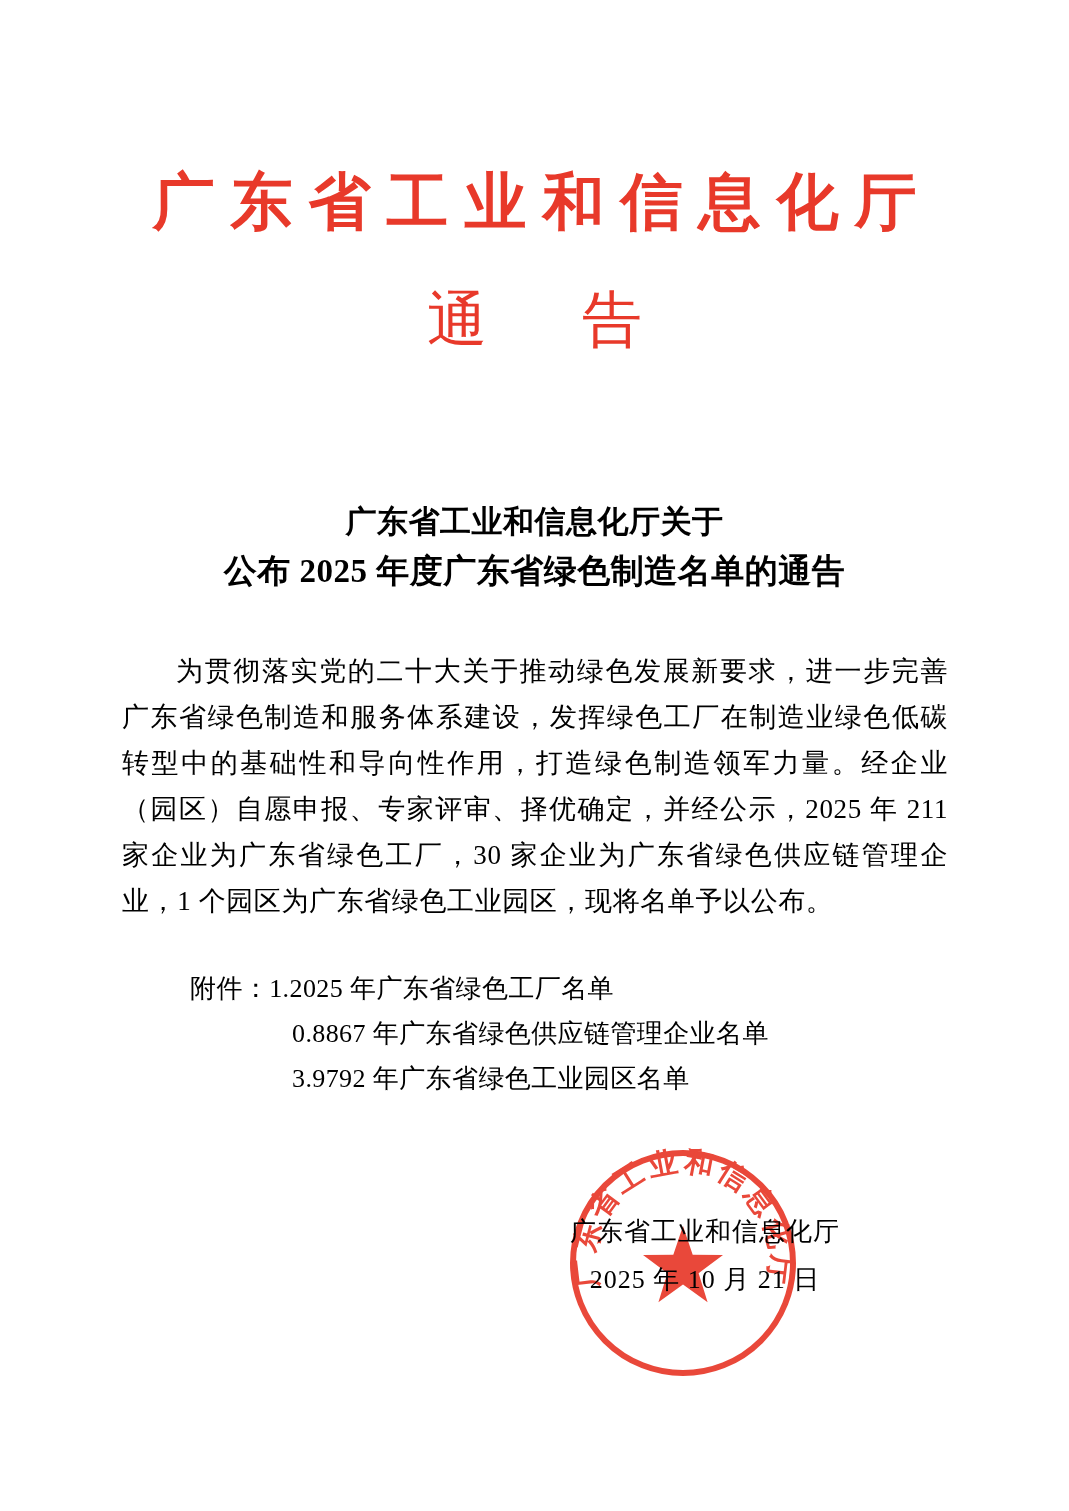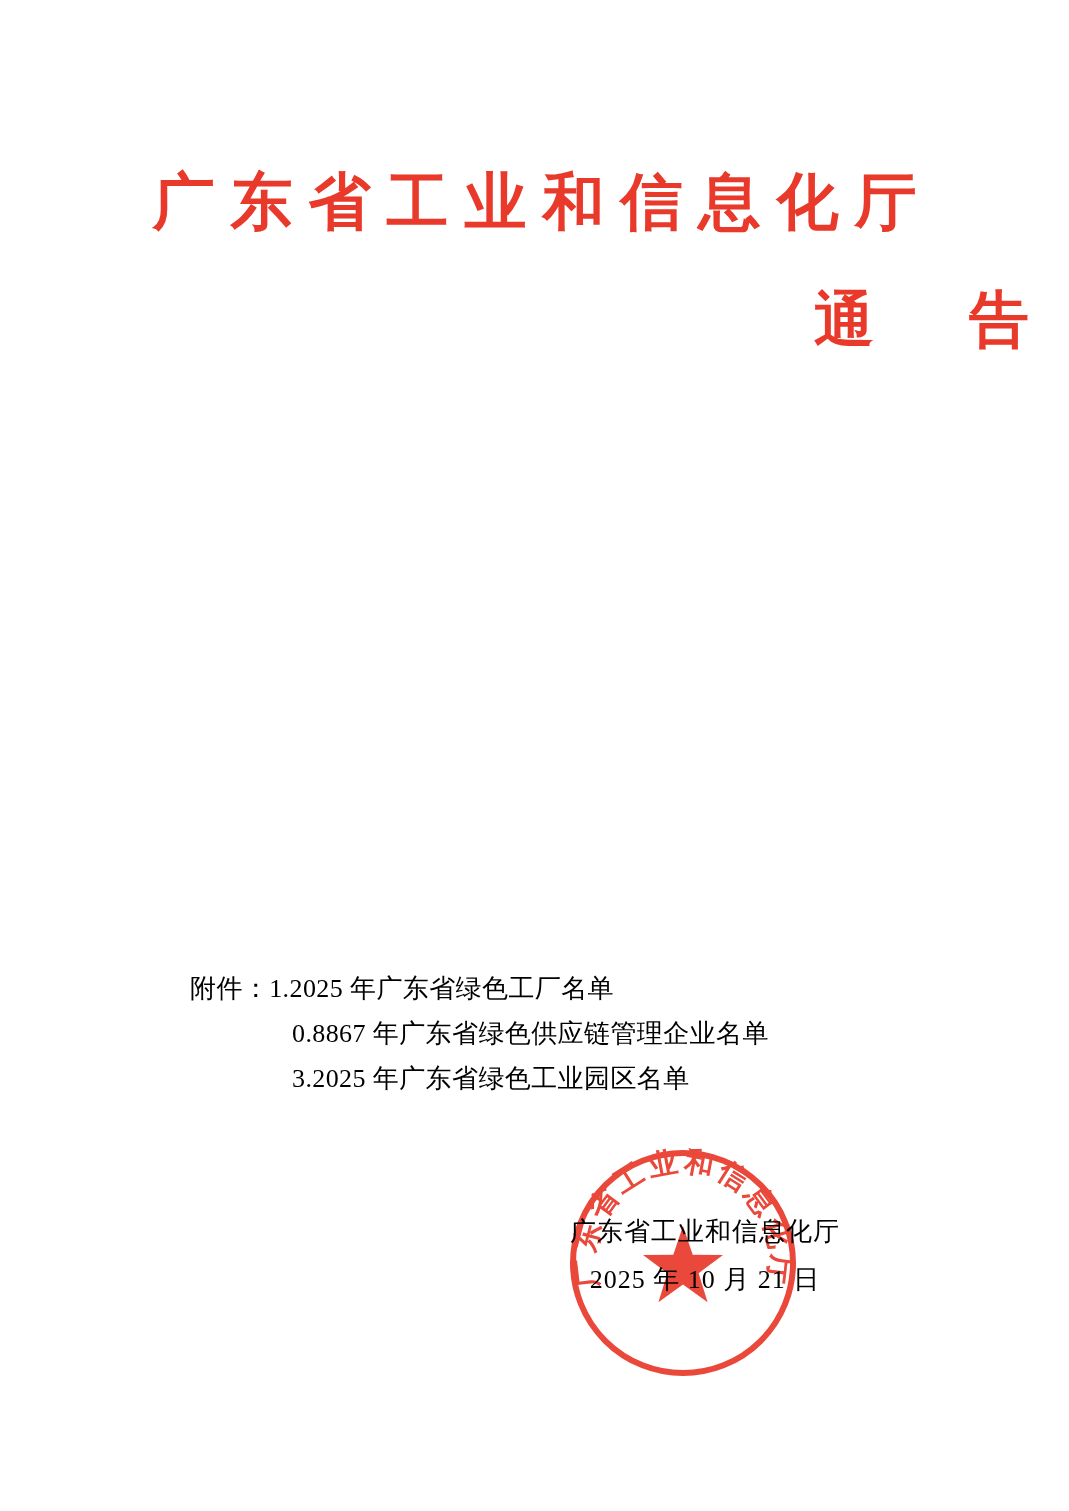--- a/index.html
+++ b/index.html
@@ -37,27 +37,26 @@
     font-weight: bold;
     font-size: 62px;
     letter-spacing: 16px;
     line-height: 1.1;
     text-indent: 16px;
     white-space: nowrap;
   }
   .masthead-sub {
     color: #e8392a;
     font-family: "Liberation Serif", "DejaVu Serif", serif;
-    font-weight: bold;
+    font-weight: normal;
     font-size: 60px;
     letter-spacing: 40px;
     text-indent: 40px;
     margin-top: 44px;
     white-space: nowrap;
-    text-align: right;
   }
 
   
   .doc-title {
     position: absolute;
     top: 498px;
     left: 120px;
     width: 829px;
     text-align: center;
     font-family: "Liberation Serif", "DejaVu Serif", serif;
@@ -139,31 +138,38 @@
 </head>
 <body>
 
 <div class="page">
 
   <div class="masthead">
     <div class="masthead-title">广东省工业和信息化厅</div>
     <div class="masthead-sub">通 告</div>
   </div>
 
+  <div class="doc-title">
+    <div>广东省工业和信息化厅关于</div>
+    <div class="line2">公布 2025 年度广东省绿色制造名单的通告</div>
+  </div>
 
+  <div class="body-text">
+    <p>为贯彻落实党的二十大关于推动绿色发展新要求，进一步完善广东省绿色制造和服务体系建设，发挥绿色工厂在制造业绿色低碳转型中的基础性和导向性作用，打造绿色制造领军力量。经企业（园区）自愿申报、专家评审、择优确定，并经公示，2025 年 211 家企业为广东省绿色工厂，30 家企业为广东省绿色供应链管理企业，1 个园区为广东省绿色工业园区，现将名单予以公布。</p>
+  </div>
 
   <div class="attachments">
     <div class="att-row">
       <span class="att-label">附件：</span><span>1.2025 年广东省绿色工厂名单</span>
     </div>
     <div class="att-row">
       <span class="att-indent"></span><span>0.8867 年广东省绿色供应链管理企业名单</span>
     </div>
     <div class="att-row">
-      <span class="att-indent"></span><span>3.2025 年广东省绿色工业园区名单</span>
+      <span class="att-indent"></span><span>3.9792 年广东省绿色工业园区名单</span>
     </div>
   </div>
 
   <div class="seal">
     <svg width="250" height="250" viewBox="0 0 250 250" xmlns="http://www.w3.org/2000/svg">
       <defs>
         <path id="sealArc" d="M 125,125 m -92,0 a 92,92 0 1,1 184,0" fill="none"></path>
         <path id="sealArcText" d="M 41,148 A 88,88 0 1 1 209,148" fill="none"></path>
       </defs>
       <circle cx="125" cy="125" r="110" fill="none" stroke="#e8392a" stroke-width="6"></circle>

